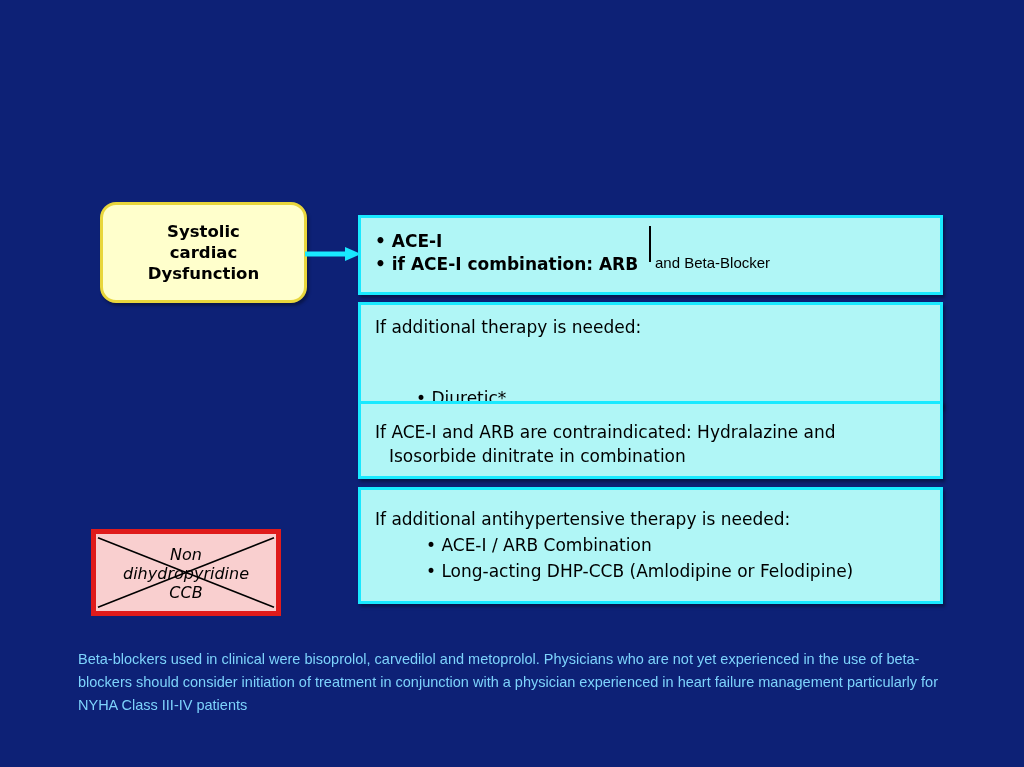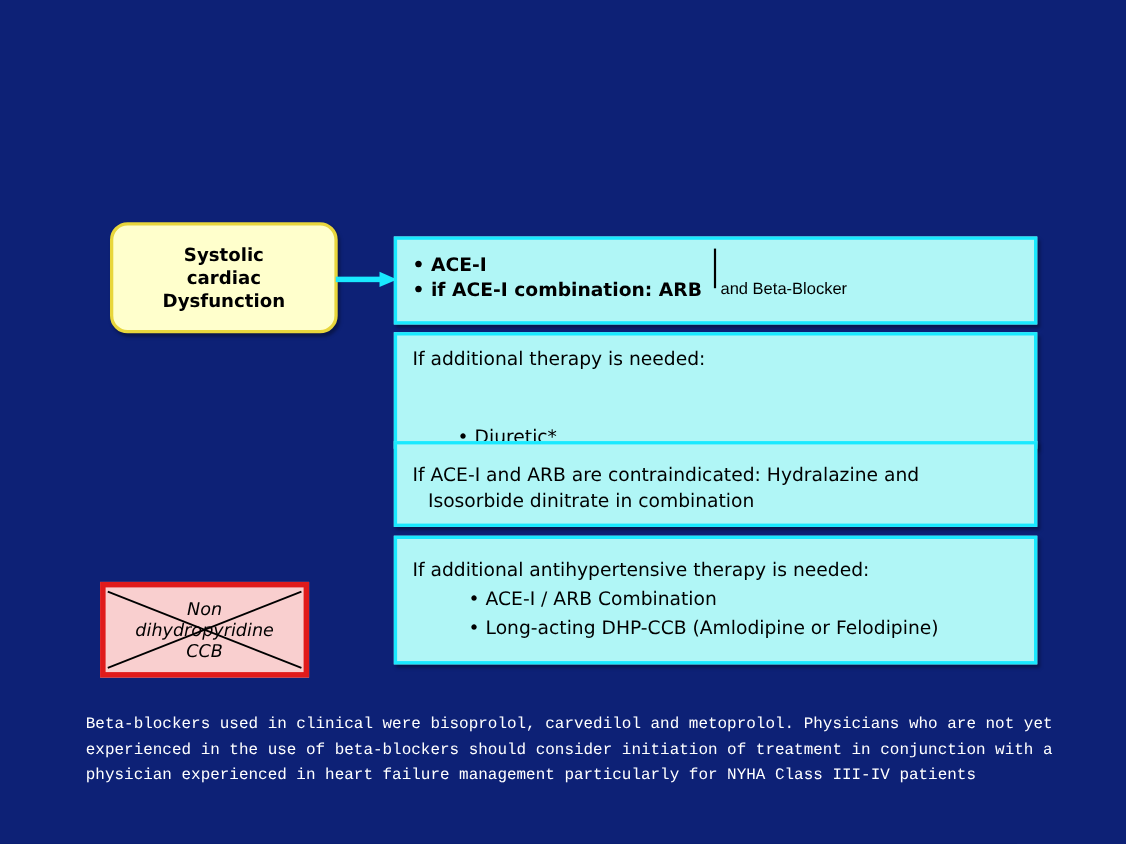--- a/index.html
+++ b/index.html
@@ -158,22 +158,22 @@
     height: 100%;
     pointer-events: none;
   }
 
   
   #footnote {
     position: absolute;
     left: 78px;
     top: 648px;
     width: 880px;
-    color: #ffffff;
-    font-family: Liberation Mono, monospace;
+    color: #7dd3fc;
+    font-family: Liberation Sans, sans-serif;
     font-size: 14.5px;
     line-height: 23px;
     white-space: pre-line;
   }
 </style>
 </head>
 <body>
 
 <div id="slide">
 

